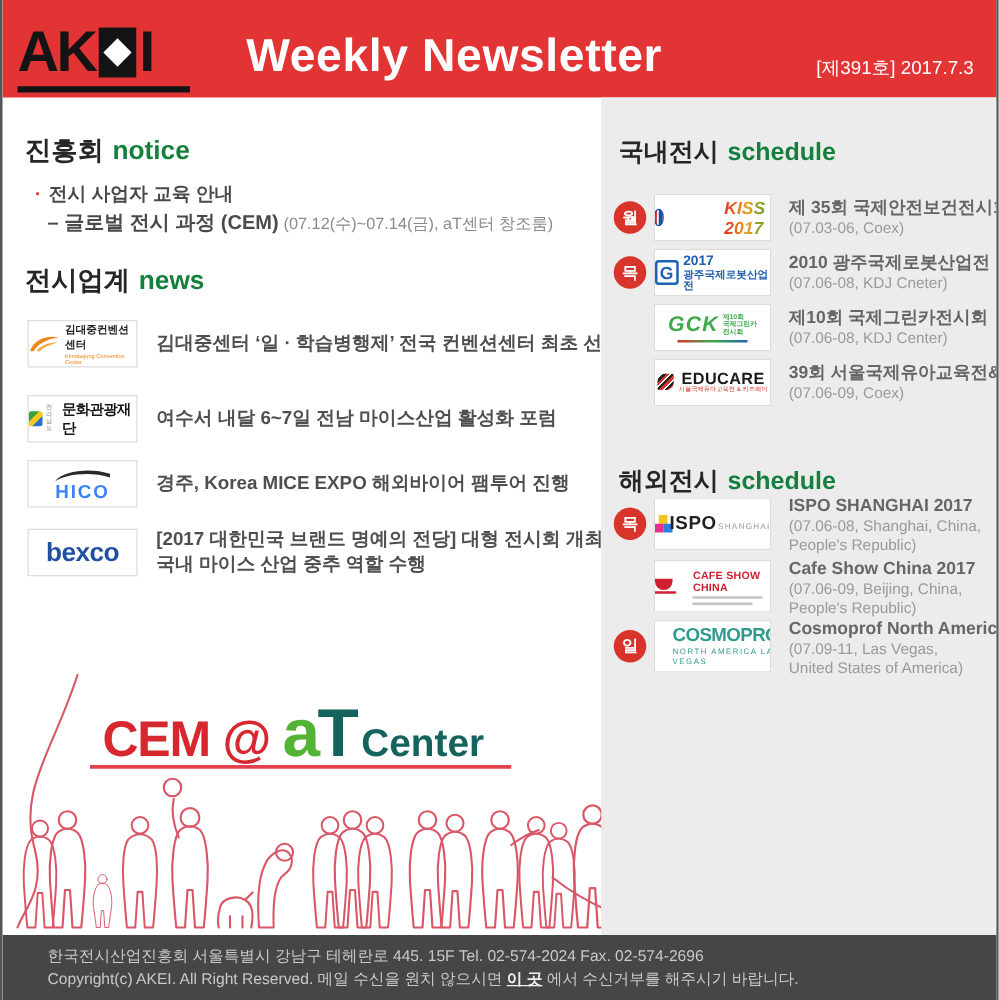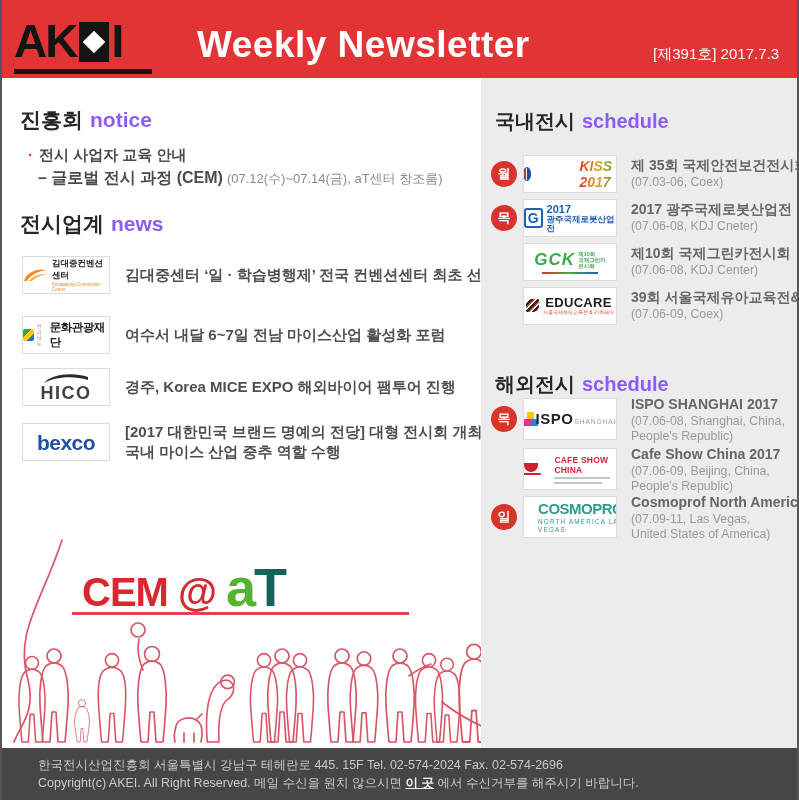--- a/index.html
+++ b/index.html
@@ -17,21 +17,21 @@
             align-items:center; justify-content:center; vertical-align:top; }
   .akei-diamond { width:16px; height:16px; background:#ffffff; transform:rotate(45deg); }
   .akei-bar { position:absolute; left:0; bottom:-8px; width:138px; height:5px; background:#141414; }
   .hdr-title { position:absolute; left:163px; top:24px; font-size:37px; font-weight:800;
                color:#ffffff; letter-spacing:0.5px;margin-left:32px; }
   .hdr-issue { position:absolute; right:18px; top:45px; font-size:15px; color:#ffffff; }
 
   
   .sec-h { position:absolute; font-size:21px; font-weight:800; white-space:nowrap; }
   .h-ko { color:#262626; }
-  .h-en { color:#8b5cf6; margin-left:7px; }
+  .h-en { color:#15803d; margin-left:7px; }
 
   
   .notice-line1 { position:absolute; left:26px; top:146px; font-size:15px; font-weight:700; color:#4a4a4a; }
   .notice-bullet { color:#d8302f; margin-right:6px; font-weight:900; }
   .notice-line2 { position:absolute; left:36px; top:168px; white-space:nowrap; }
   .notice-course { font-size:16px; font-weight:700; color:#4a4a4a; }
   .notice-detail { font-size:13px; color:#8a8a8a; margin-left:4px; }
 
   
   .logo-box { display:flex; align-items:center; justify-content:center; background:#fff;
@@ -44,21 +44,21 @@
   .kdj-wrap { display:flex; align-items:center; gap:3px; }
   .kdj-swoosh { flex:none; }
   .kdj-name { font-size:8.5px; font-weight:800; color:#222; display:block; }
   .kdj-sub { font-size:4.5px; color:#f08519; display:block; font-style:normal; }
   .jn-wrap { display:flex; align-items:center; gap:3px; }
   .jn-mark { width:12px; height:12px; border-radius:2px;
              background:linear-gradient(135deg,#3aa23a 0 38%,#f3c818 38% 66%,#2a6fd0 66% 100%); }
   .jn-region { font-size:5px; color:#888; width:11px; line-height:1.1; }
   .jn-name { font-size:11.5px; font-weight:900; color:#151515; letter-spacing:-0.5px; }
   .hico-wrap { display:flex; flex-direction:column; align-items:center; }
-  .hico-name { font-size:18px; font-weight:900; color:#404040; letter-spacing:1.5px; line-height:1; }
+  .hico-name { font-size:15px; font-weight:900; color:#3b82f6; letter-spacing:1.5px; line-height:1; }
   .bexco-name { font-size:21px; font-weight:800; color:#2150a3; letter-spacing:-0.5px; line-height:1; }
 
   
   .cem { position:absolute; left:80px; top:556px; display:flex; align-items:baseline; white-space:nowrap; }
   .cem-red { color:#d7282f; font-size:40px; font-weight:800; letter-spacing:-1px; }
   .cem-a { color:#53b332; font-size:54px; font-weight:800; margin-left:10px; }
   .cem-t { color:#15635d; font-size:54px; font-weight:800; margin-left:-2px; }
   .cem-center { color:#15635d; font-size:31px; font-weight:700; margin-left:2px; }
   .cem-underline { position:absolute; left:70px; top:612px; width:337px; height:3px; background:#e3424d; }
 
@@ -205,20 +205,21 @@
     <div class="news-text">
       <div>[2017 대한민국 브랜드 명예의 전당] 대형 전시회 개최 등</div>
       <div>국내 마이스 산업 중추 역할 수행</div>
     </div>
   </div>
 
   <div class="cem">
     <span class="cem-red">CEM @</span>
     <span class="cem-a">a</span>
     <span class="cem-t">T</span>
+    <span class="cem-center">Center</span>
   </div>
   <div class="cem-underline"></div>
 
   <svg class="people" viewBox="0 0 540 208">
     <g stroke="#d95667" stroke-width="1.7" fill="none" stroke-linecap="round" stroke-linejoin="round">
       <path d="M60,0 C40,62 12,92 26,140 C34,172 18,186 12,202"></path>
       <path d="M440,162 C470,186 505,198 539,206"></path>
       <g transform="translate(30,202) scale(0.92)">
         <circle cx="0" cy="-86" r="7"></circle>
         <path d="M-8,-76 C-13,-71 -15,-52 -14,-37 C-13,-22 -12,-10 -11,0 L-4,0 L-2,-30 L2,-30 L4,0 L11,0 C12,-10 13,-22 14,-37 C15,-52 13,-71 8,-76 C3,-80 -3,-80 -8,-76 Z"></path>
@@ -312,21 +313,21 @@
       <div class="logo-box" style="top:1px; height:38px;">
         <div class="gj-wrap">
           <span class="gj-g">G</span>
           <span class="gj-col">
             <b class="gj-year">2017</b>
             <i class="gj-name">광주국제로봇산업전</i>
           </span>
         </div>
       </div>
       <div class="sch-text" style="top:3px;">
-        <div class="sch-title">2017 광주국제로봇산업전</div>
+        <div class="sch-title">2010 광주국제로봇산업전</div>
         <div class="sch-detail">(07.06-08, KDJ Cneter)</div>
       </div>
     </div>
 
     <div class="sch-row" style="top:164px; height:40px;">
       <div class="logo-box" style="top:1px; height:38px;">
         <div class="gck-wrap">
           <span class="gck-name">GCK</span>
           <span class="gck-col">
             <em>제10회</em>

